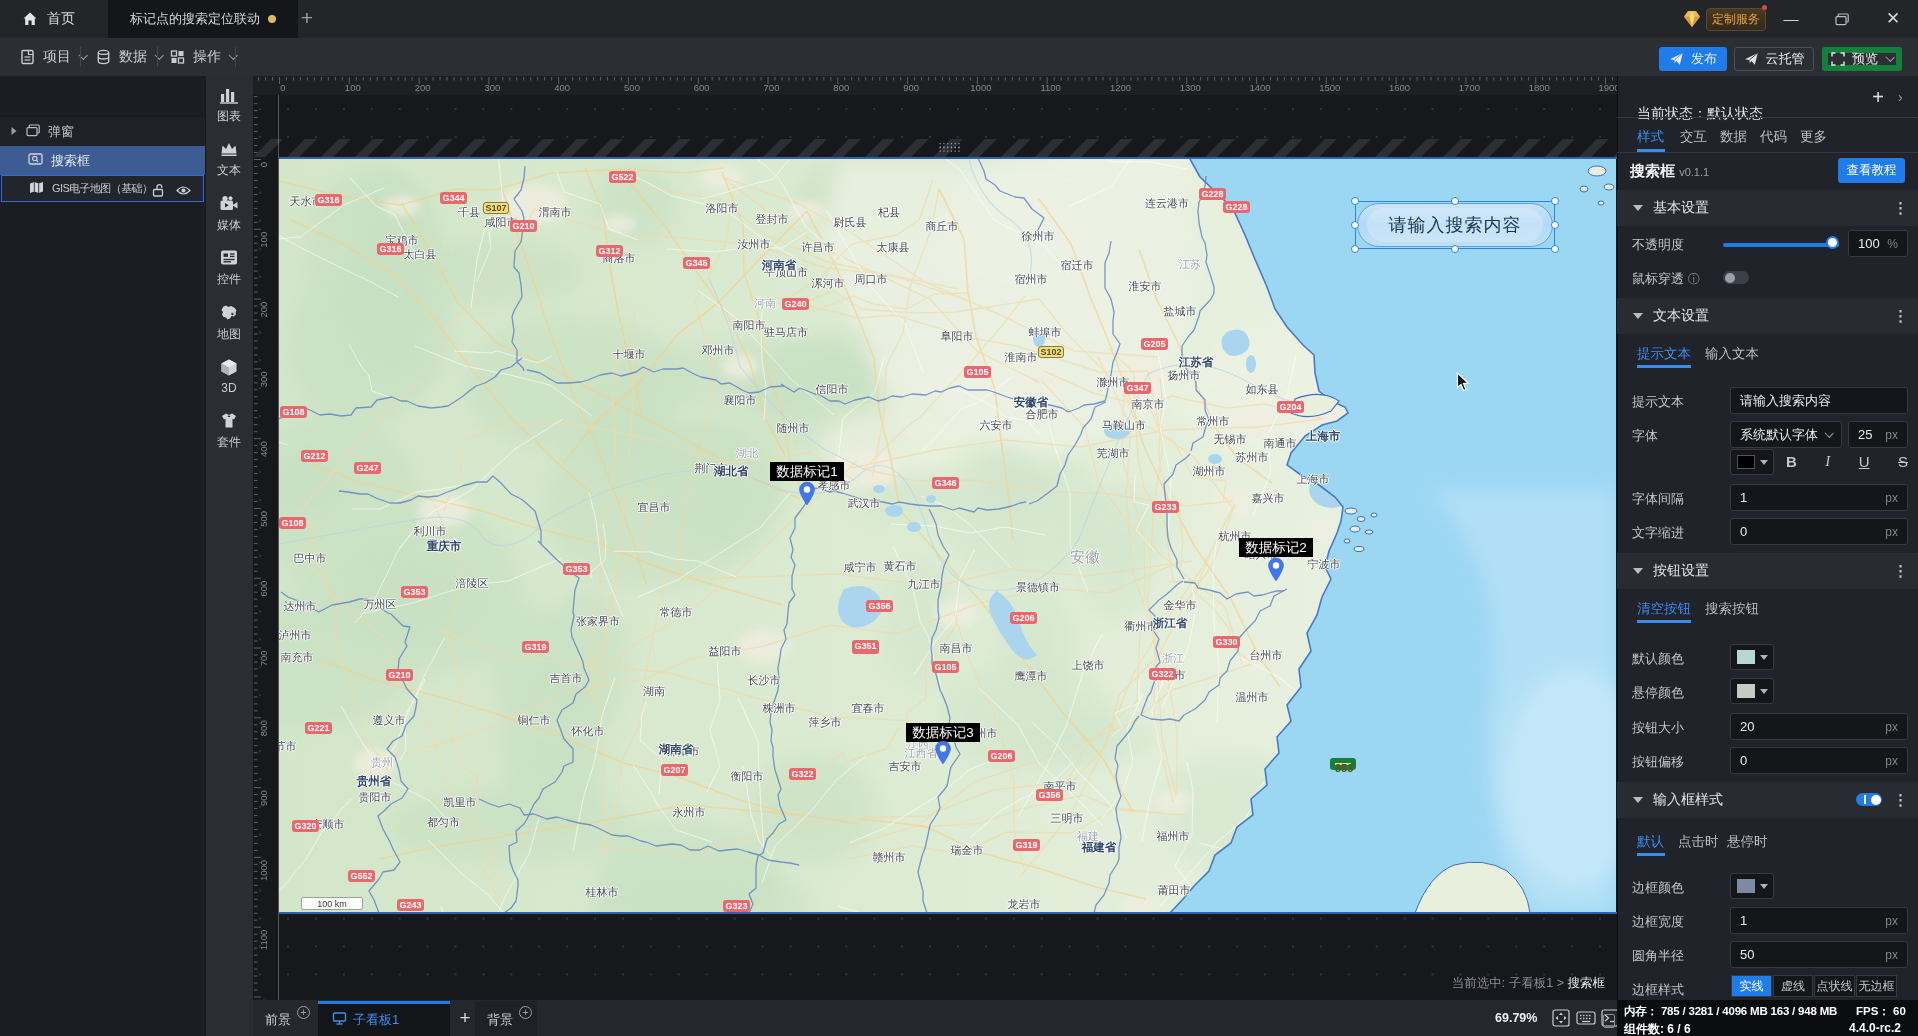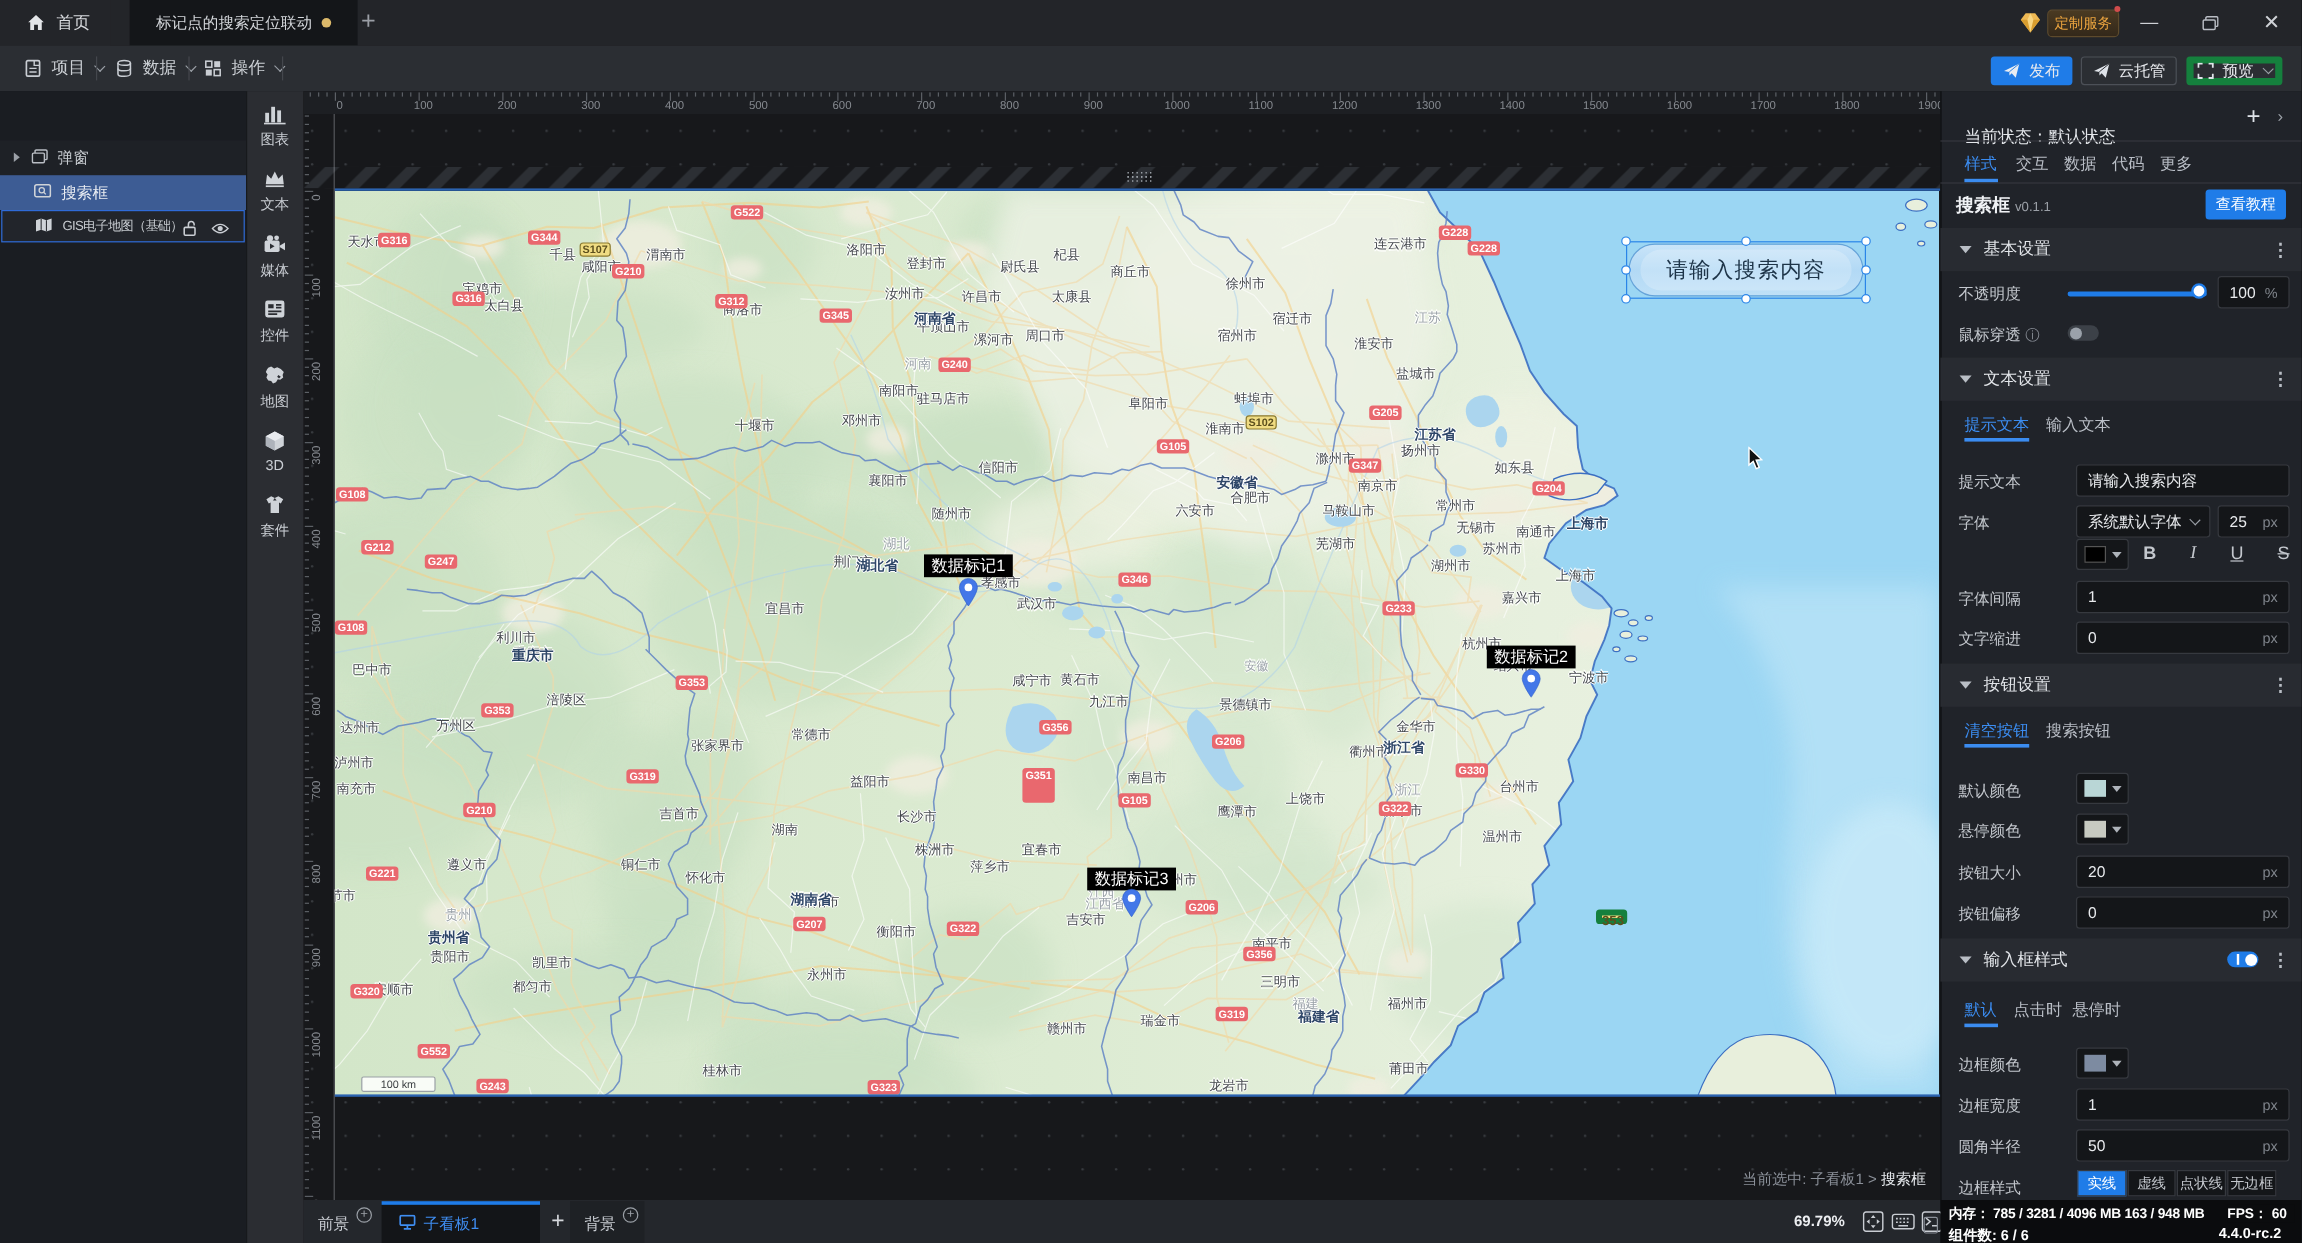--- a/index.html
+++ b/index.html
@@ -1028,21 +1028,21 @@
         <div class="abs" style="left:435px;top:269px;width:80px;font-size:11.5px;font-weight:bold;color:#2e4668;text-shadow:1px 0 0 #fff,-1px 0 0 #fff,0 1px 0 #fff,0 -1px 0 #fff;white-space:nowrap;">湖北省</div>
         <div class="abs" style="left:357px;top:547px;width:80px;text-align:center;font-size:11.5px;font-weight:bold;color:#2e4668;text-shadow:1px 0 0 #fff,-1px 0 0 #fff,0 1px 0 #fff,0 -1px 0 #fff;white-space:nowrap;">湖南省</div>
         <div class="abs" style="left:55px;top:579px;width:80px;text-align:center;font-size:11.5px;font-weight:bold;color:#2e4668;text-shadow:1px 0 0 #fff,-1px 0 0 #fff,0 1px 0 #fff,0 -1px 0 #fff;white-space:nowrap;">贵州省</div>
         <div class="abs" style="left:851px;top:421px;width:80px;text-align:center;font-size:11.5px;font-weight:bold;color:#2e4668;text-shadow:1px 0 0 #fff,-1px 0 0 #fff,0 1px 0 #fff,0 -1px 0 #fff;white-space:nowrap;">浙江省</div>
         <div class="abs" style="left:780px;top:645px;width:80px;text-align:center;font-size:11.5px;font-weight:bold;color:#2e4668;text-shadow:1px 0 0 #fff,-1px 0 0 #fff,0 1px 0 #fff,0 -1px 0 #fff;white-space:nowrap;">福建省</div>
         <div class="abs" style="left:1004px;top:234px;width:80px;text-align:center;font-size:11.5px;font-weight:bold;color:#2e4668;text-shadow:1px 0 0 #fff,-1px 0 0 #fff,0 1px 0 #fff,0 -1px 0 #fff;white-space:nowrap;">上海市</div>
         <div class="abs" style="left:125px;top:344px;width:80px;text-align:center;font-size:11.5px;font-weight:bold;color:#2e4668;text-shadow:1px 0 0 #fff,-1px 0 0 #fff,0 1px 0 #fff,0 -1px 0 #fff;white-space:nowrap;">重庆市</div>
         <div class="abs" style="left:428px;top:251px;width:80px;text-align:center;font-size:11px;color:#9aa2a8;text-shadow:1px 0 0 #fff,-1px 0 0 #fff,0 1px 0 #fff,0 -1px 0 #fff;white-space:nowrap;">湖北</div>
         <div class="abs" style="left:599px;top:542px;width:80px;text-align:center;font-size:11px;color:#9aa2a8;text-shadow:1px 0 0 #fff,-1px 0 0 #fff,0 1px 0 #fff,0 -1px 0 #fff;white-space:nowrap;">江西</div>
         <div class="abs" style="left:602px;top:551px;width:80px;text-align:center;font-size:11px;color:#9aa2a8;text-shadow:1px 0 0 #fff,-1px 0 0 #fff,0 1px 0 #fff,0 -1px 0 #fff;white-space:nowrap;">江西省</div>
-        <div class="abs" style="left:728px;top:353px;width:80px;text-align:center;font-size:10px;color:#9aa2a8;text-shadow:1px 0 0 #fff,-1px 0 0 #fff,0 1px 0 #fff,0 -1px 0 #fff;white-space:nowrap;">安徽</div>
+        <div class="abs" style="left:766px;top:353px;width:80px;text-align:center;font-size:15px;color:#9aa2a8;text-shadow:1px 0 0 #fff,-1px 0 0 #fff,0 1px 0 #fff,0 -1px 0 #fff;white-space:nowrap;">安徽</div>
         <div class="abs" style="left:871px;top:62px;width:80px;text-align:center;font-size:11px;color:#9aa2a8;text-shadow:1px 0 0 #fff,-1px 0 0 #fff,0 1px 0 #fff,0 -1px 0 #fff;white-space:nowrap;">江苏</div>
         <div class="abs" style="left:854px;top:456px;width:80px;text-align:center;font-size:11px;color:#9aa2a8;text-shadow:1px 0 0 #fff,-1px 0 0 #fff,0 1px 0 #fff,0 -1px 0 #fff;white-space:nowrap;">浙江</div>
         <div class="abs" style="left:769px;top:634px;width:80px;text-align:center;font-size:11px;color:#9aa2a8;text-shadow:1px 0 0 #fff,-1px 0 0 #fff,0 1px 0 #fff,0 -1px 0 #fff;white-space:nowrap;">福建</div>
         <div class="abs" style="left:63px;top:560px;width:80px;text-align:center;font-size:11px;color:#9aa2a8;text-shadow:1px 0 0 #fff,-1px 0 0 #fff,0 1px 0 #fff,0 -1px 0 #fff;white-space:nowrap;">贵州</div>
         <div class="abs" style="left:446px;top:101px;width:80px;text-align:center;font-size:11px;color:#9aa2a8;text-shadow:1px 0 0 #fff,-1px 0 0 #fff,0 1px 0 #fff,0 -1px 0 #fff;white-space:nowrap;">河南</div>
       </div>
 <div class="abs" style="left:0;top:0;width:1337px;height:754px;">
         <div class="abs" style="left:36px;top:35px;width:27px;height:12px;background:#e9686e;border-radius:3px;color:#fff;font-size:9px;font-weight:bold;text-align:center;line-height:12px;">G316</div>
         <div class="abs" style="left:98px;top:84px;width:27px;height:12px;background:#e9686e;border-radius:3px;color:#fff;font-size:9px;font-weight:bold;text-align:center;line-height:12px;">G316</div>
         <div class="abs" style="left:330px;top:12px;width:27px;height:12px;background:#e9686e;border-radius:3px;color:#fff;font-size:9px;font-weight:bold;text-align:center;line-height:12px;">G522</div>
@@ -1065,21 +1065,21 @@
         <div class="abs" style="left:118px;top:740px;width:27px;height:12px;background:#e9686e;border-radius:3px;color:#fff;font-size:9px;font-weight:bold;text-align:center;line-height:12px;">G243</div>
         <div class="abs" style="left:122px;top:427px;width:27px;height:12px;background:#e9686e;border-radius:3px;color:#fff;font-size:9px;font-weight:bold;text-align:center;line-height:12px;">G353</div>
         <div class="abs" style="left:284px;top:404px;width:27px;height:12px;background:#e9686e;border-radius:3px;color:#fff;font-size:9px;font-weight:bold;text-align:center;line-height:12px;">G353</div>
         <div class="abs" style="left:69px;top:711px;width:27px;height:12px;background:#e9686e;border-radius:3px;color:#fff;font-size:9px;font-weight:bold;text-align:center;line-height:12px;">G552</div>
         <div class="abs" style="left:382px;top:605px;width:27px;height:12px;background:#e9686e;border-radius:3px;color:#fff;font-size:9px;font-weight:bold;text-align:center;line-height:12px;">G207</div>
         <div class="abs" style="left:873px;top:342px;width:27px;height:12px;background:#e9686e;border-radius:3px;color:#fff;font-size:9px;font-weight:bold;text-align:center;line-height:12px;">G233</div>
         <div class="abs" style="left:920px;top:29px;width:27px;height:12px;background:#e9686e;border-radius:3px;color:#fff;font-size:9px;font-weight:bold;text-align:center;line-height:12px;">G228</div>
         <div class="abs" style="left:944px;top:42px;width:27px;height:12px;background:#e9686e;border-radius:3px;color:#fff;font-size:9px;font-weight:bold;text-align:center;line-height:12px;">G228</div>
         <div class="abs" style="left:998px;top:242px;width:27px;height:12px;background:#e9686e;border-radius:3px;color:#fff;font-size:9px;font-weight:bold;text-align:center;line-height:12px;">G204</div>
         <div class="abs" style="left:653px;top:502px;width:27px;height:12px;background:#e9686e;border-radius:3px;color:#fff;font-size:9px;font-weight:bold;text-align:center;line-height:12px;">G105</div>
-        <div class="abs" style="left:573px;top:481px;width:27px;height:29px;background:#e9686e;border-radius:3px;color:#fff;font-size:9px;font-weight:bold;text-align:center;line-height:12px;">G351</div>
+        <div class="abs" style="left:573px;top:481px;width:27px;height:14px;background:#e9686e;border-radius:3px;color:#fff;font-size:9px;font-weight:bold;text-align:center;line-height:12px;">G351</div>
         <div class="abs" style="left:75px;top:303px;width:27px;height:12px;background:#e9686e;border-radius:3px;color:#fff;font-size:9px;font-weight:bold;text-align:center;line-height:12px;">G247</div>
         <div class="abs" style="left:0px;top:358px;width:27px;height:12px;background:#e9686e;border-radius:3px;color:#fff;font-size:9px;font-weight:bold;text-align:center;line-height:12px;">G108</div>
         <div class="abs" style="left:26px;top:563px;width:27px;height:12px;background:#e9686e;border-radius:3px;color:#fff;font-size:9px;font-weight:bold;text-align:center;line-height:12px;">G221</div>
         <div class="abs" style="left:653px;top:318px;width:27px;height:12px;background:#e9686e;border-radius:3px;color:#fff;font-size:9px;font-weight:bold;text-align:center;line-height:12px;">G346</div>
         <div class="abs" style="left:587px;top:441px;width:27px;height:12px;background:#e9686e;border-radius:3px;color:#fff;font-size:9px;font-weight:bold;text-align:center;line-height:12px;">G356</div>
         <div class="abs" style="left:757px;top:630px;width:27px;height:12px;background:#e9686e;border-radius:3px;color:#fff;font-size:9px;font-weight:bold;text-align:center;line-height:12px;">G356</div>
         <div class="abs" style="left:734px;top:680px;width:27px;height:12px;background:#e9686e;border-radius:3px;color:#fff;font-size:9px;font-weight:bold;text-align:center;line-height:12px;">G319</div>
         <div class="abs" style="left:444px;top:741px;width:27px;height:12px;background:#e9686e;border-radius:3px;color:#fff;font-size:9px;font-weight:bold;text-align:center;line-height:12px;">G323</div>
         <div class="abs" style="left:1px;top:247px;width:27px;height:12px;background:#e9686e;border-radius:3px;color:#fff;font-size:9px;font-weight:bold;text-align:center;line-height:12px;">G108</div>
         <div class="abs" style="left:22px;top:291px;width:27px;height:12px;background:#e9686e;border-radius:3px;color:#fff;font-size:9px;font-weight:bold;text-align:center;line-height:12px;">G212</div>

